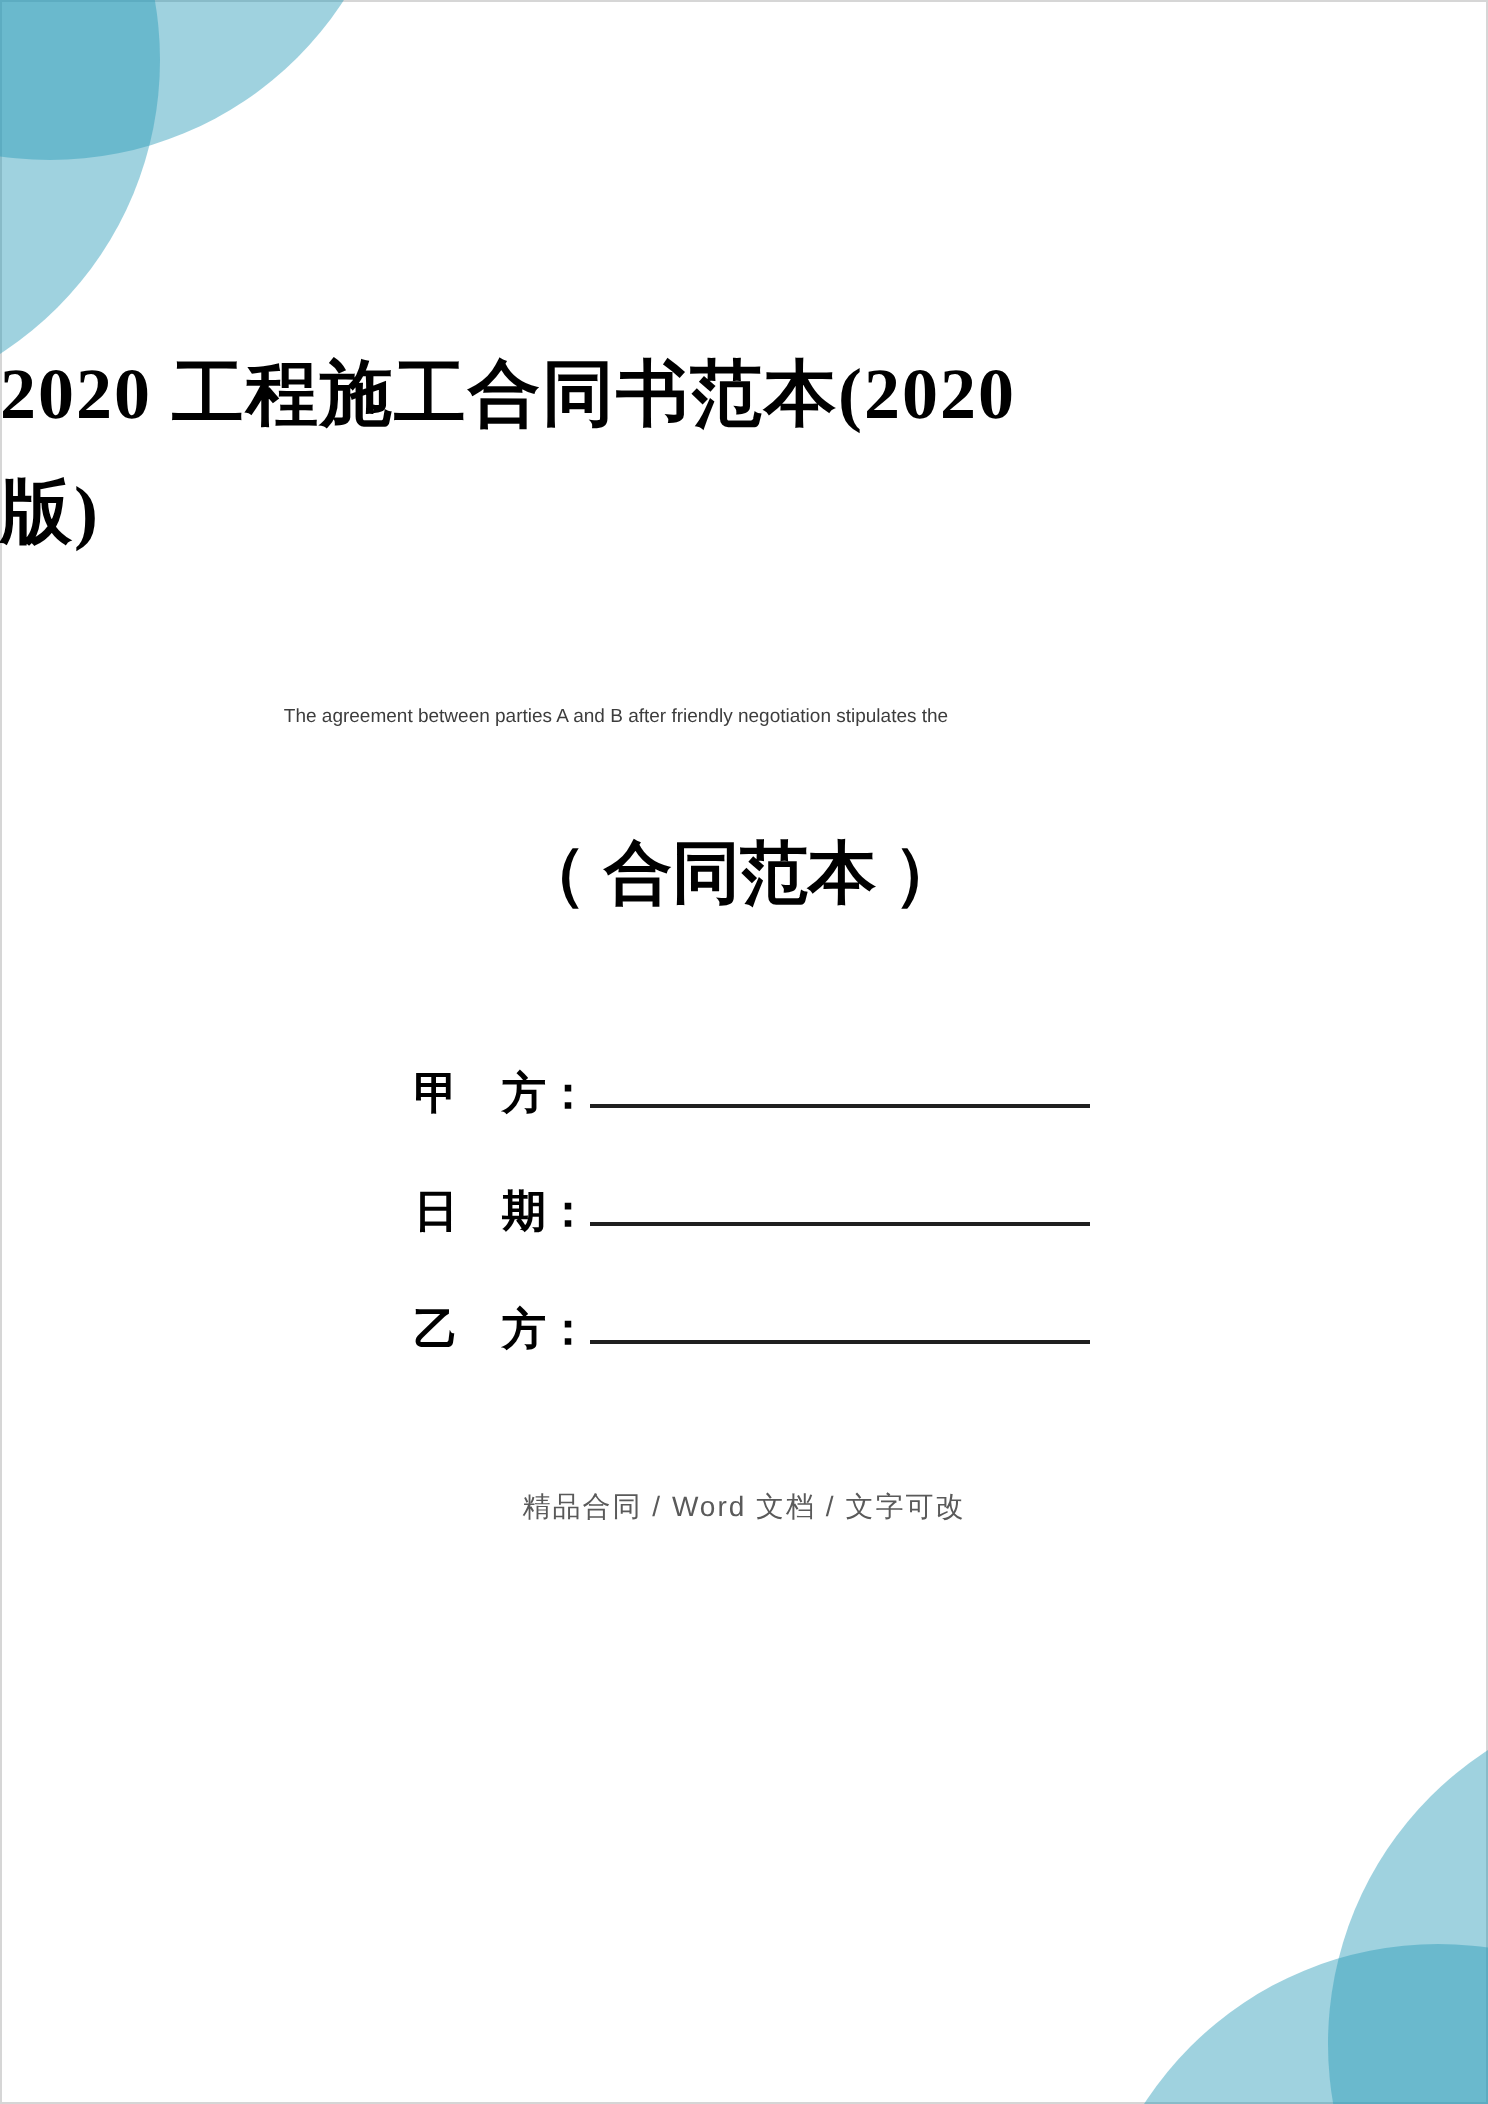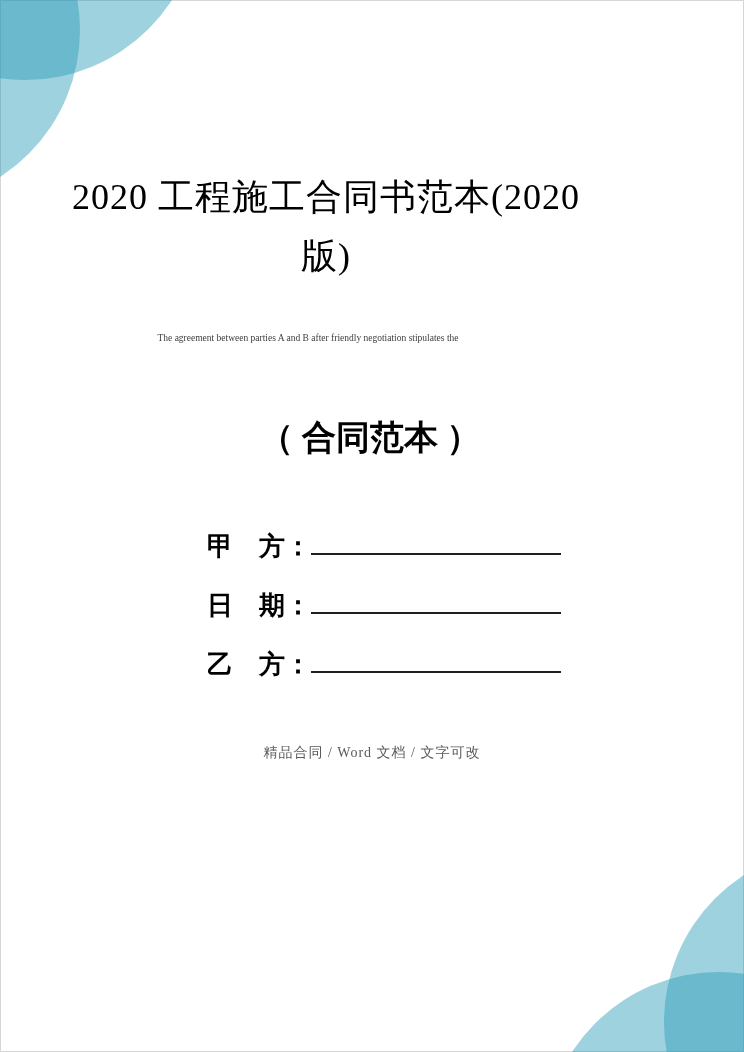--- a/index.html
+++ b/index.html
@@ -27,62 +27,62 @@
     border-radius:50%;
     background:var(--accent_circle);
   }
   .tl-a{left:-150px;top:-270px;}
   .tl-b{left:-270px;top:-145px;}
   .br-a{left:544px;top:972px;}
   .br-b{left:664px;top:847px;}
 
   .title{
     position:absolute;left:0;top:168px;width:652px;
-    text-align:center;
-    font-size:36px;line-height:59px;font-weight:normal;
+    text-align:left;
+    font-size:36px;line-height:59px;font-weight:bold;
     color:var(--title_text);
     letter-spacing:1px;
   }
   .subtitle{
-    position:absolute;left:0;top:320px;width:616px;
+    position:absolute;left:0;top:340px;width:616px;
     text-align:center;
-    font-family:Liberation Serif, serif;
+    font-family:Liberation Sans, sans-serif;
     font-size:9.5px;line-height:37px;
     color:var(--subtitle_gray);
   }
   .stamp{
     position:absolute;left:0;top:414px;width:740px;
     text-align:center;
     font-size:34px;line-height:48px;font-weight:bold;
     color:var(--title_text);
   }
   .fields{
     position:absolute;left:207px;top:534px;
   }
   .party-row{
     line-height:26px;height:26px;margin-bottom:33px;
     white-space:nowrap;
   }
   .party-label{
-    font-size:26px;font-weight:bold;color:#000000;
+    font-size:22px;font-weight:bold;color:#000000;
     vertical-align:baseline;
   }
   .party-line{
     display:inline-block;
     width:250px;height:2px;
     background:var(--line_dark);
     vertical-align:baseline;
   }
   .footer{
     position:absolute;left:0;top:743px;width:744px;
     text-align:center;
     font-size:14px;line-height:20px;
     letter-spacing:1px;
     color:var(--footer_gray);
-    font-family:Liberation Serif, serif;
+    font-family:Liberation Sans, sans-serif;
   }
 </style>
 </head>
 <body>
 
 <div class="page">
 
   <div class="circle tl-a"></div>
   <div class="circle tl-b"></div>
   <div class="circle br-a"></div>

